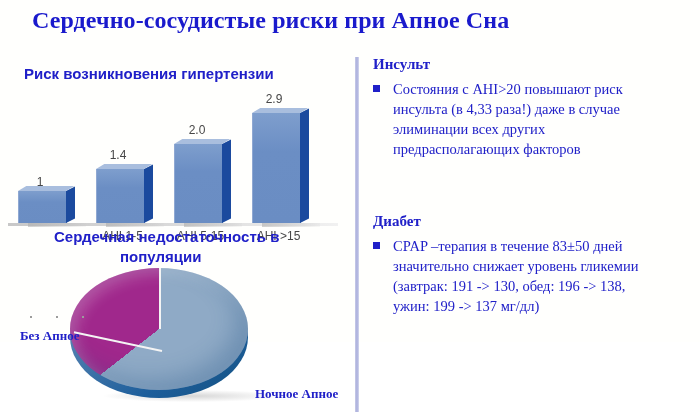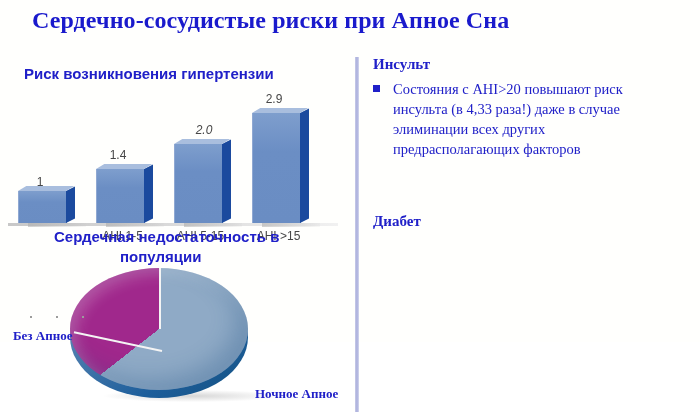--- a/index.html
+++ b/index.html
@@ -118,21 +118,21 @@
     transform:rotate(12deg);transform-origin:right center;
   }
   .pie-label{
     position:absolute;
     font-family:"Liberation Serif", serif;
     font-weight:bold;
     font-size:13px;
     color:#2020C8;
     white-space:nowrap;
   }
-  #pie-label-left{left:13px;top:66px;}
+  #pie-label-left{left:20px;top:66px;}
   #pie-label-right{left:255px;top:124px;}
   .pie-artifact{position:absolute;left:30px;top:54px;width:56px;height:3px;}
   .pie-artifact i{position:absolute;top:0;width:2px;height:2px;background:#9C9C9C;display:block;}
 
   
   .right-col{position:absolute;left:368px;top:56px;width:330px;}
   .rc-heading{
     font-family:"Liberation Serif", serif;
     font-weight:bold;
     font-size:15px;
@@ -179,21 +179,21 @@
 
       <div class="bar-value" style="left:88px;top:62px;width:60px;">1.4</div>
       <div class="bar-shadow" style="left:106px;top:137px;width:58px;"></div>
       <div class="bar" style="left:96px;top:83px;height:54px;width:48px;">
         <div class="front"></div>
         <div class="side"></div>
         <div class="top"></div>
       </div>
       <div class="bar-cat" style="left:80px;width:85px;">AHI 1-5</div>
 
-      <div class="bar-value" style="left:174px;top:37px;width:60px;font-style:italic;">2.0</div>
+      <div class="bar-value" style="left:167px;top:37px;width:60px;">2.0</div>
       <div class="bar-shadow" style="left:184px;top:137px;width:58px;"></div>
       <div class="bar" style="left:174px;top:58px;height:79px;width:48px;">
         <div class="front"></div>
         <div class="side"></div>
         <div class="top"></div>
       </div>
       <div class="bar-cat" style="left:158px;width:85px;">AHI 5-15</div>
 
       <div class="bar-value" style="left:244px;top:6px;width:60px;">2.9</div>
       <div class="bar-shadow" style="left:262px;top:137px;width:58px;"></div>
@@ -231,16 +231,20 @@
     <div id="stroke-block">
       <div class="rc-heading">Инсульт</div>
       <div class="bullet-row">
         <span class="bullet-sq"></span>
         <span class="bullet-text">Состояния с AHI&gt;20 повышают риск инсульта (в 4,33 раза!) даже в случае элиминации всех других предрасполагающих факторов</span>
       </div>
     </div>
 
     <div id="diabetes-block">
       <div class="rc-heading">Диабет</div>
+      <div class="bullet-row">
+        <span class="bullet-sq"></span>
+        <span class="bullet-text">CPAP –терапия в течение 83±50 дней значительно снижает уровень гликемии (завтрак: 191 -&gt; 130, обед: 196 -&gt; 138, ужин: 199 -&gt; 137 мг/дл)</span>
+      </div>
     </div>
 
   </div>
 </div>
 
 </body></html>

